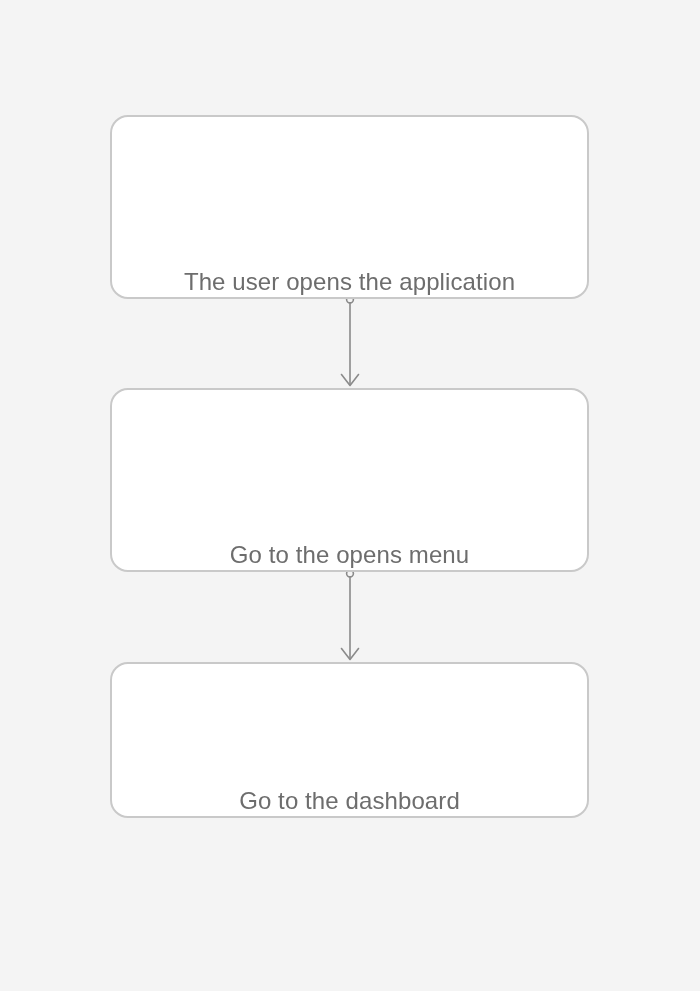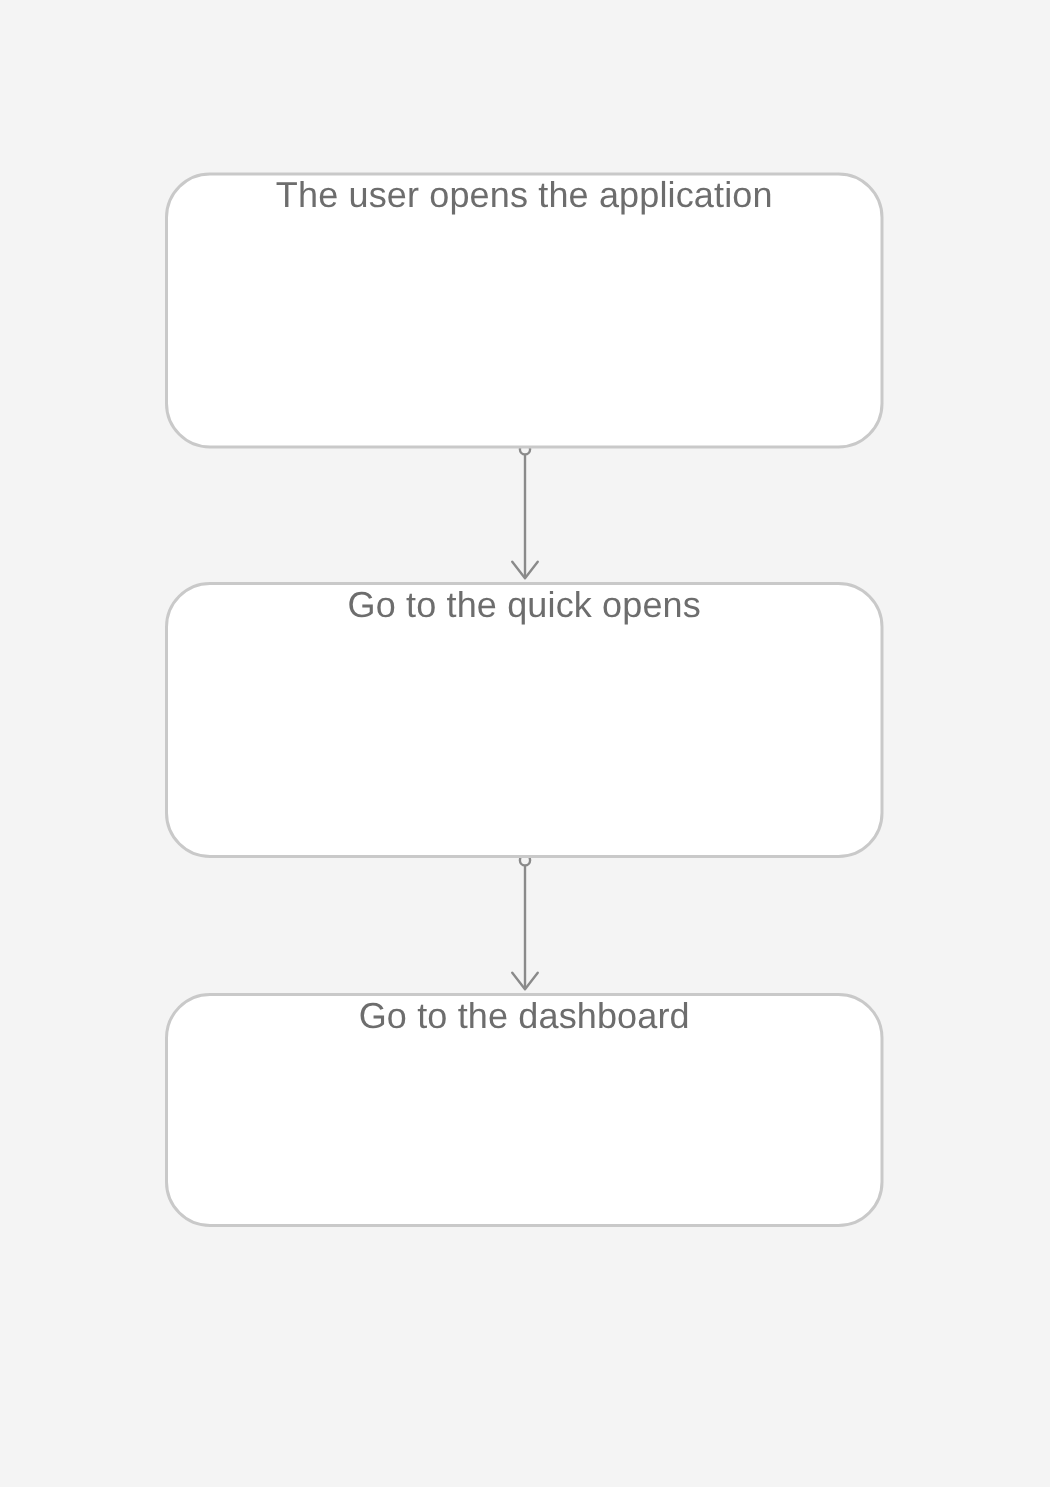--- a/index.html
+++ b/index.html
@@ -25,23 +25,23 @@
     top: 0;
     width: 700px;
     height: 991px;
     pointer-events: none;
   }
   .flow-node {
     position: absolute;
     box-sizing: border-box;
     background: #ffffff;
     border: 2px solid #c9c9c9;
-    border-radius: 30px;
+    border-radius: 18px;
     display: flex;
-    align-items: flex-start;
+    align-items: flex-end;
     justify-content: center;
   }
   .flow-node-label {
     font-size: 24px;
     line-height: 1.2;
     color: #6d6d6d;
     text-align: center;
     letter-spacing: 0.1px;
     padding: 0 18px;
     white-space: nowrap;
@@ -68,20 +68,20 @@
       <circle cx="350" cy="573.5" r="3.4" fill="#f4f4f4" stroke="#8a8a8a" stroke-width="1.6"></circle>
       <path d="M 341.5 648.5 L 350 659.5 L 358.5 648.5" fill="none" stroke="#8a8a8a" stroke-width="1.6" stroke-linecap="round" stroke-linejoin="round"></path>
     </g>
   </svg>
 
   <div class="flow-node" id="node-0">
     <span class="flow-node-label">The user opens the application</span>
   </div>
 
   <div class="flow-node" id="node-1">
-    <span class="flow-node-label">Go to the quick opens</span>
+    <span class="flow-node-label">Go to the opens menu</span>
   </div>
 
   <div class="flow-node" id="node-2">
     <span class="flow-node-label">Go to the dashboard</span>
   </div>
 
 </div>
 
 </body></html>

